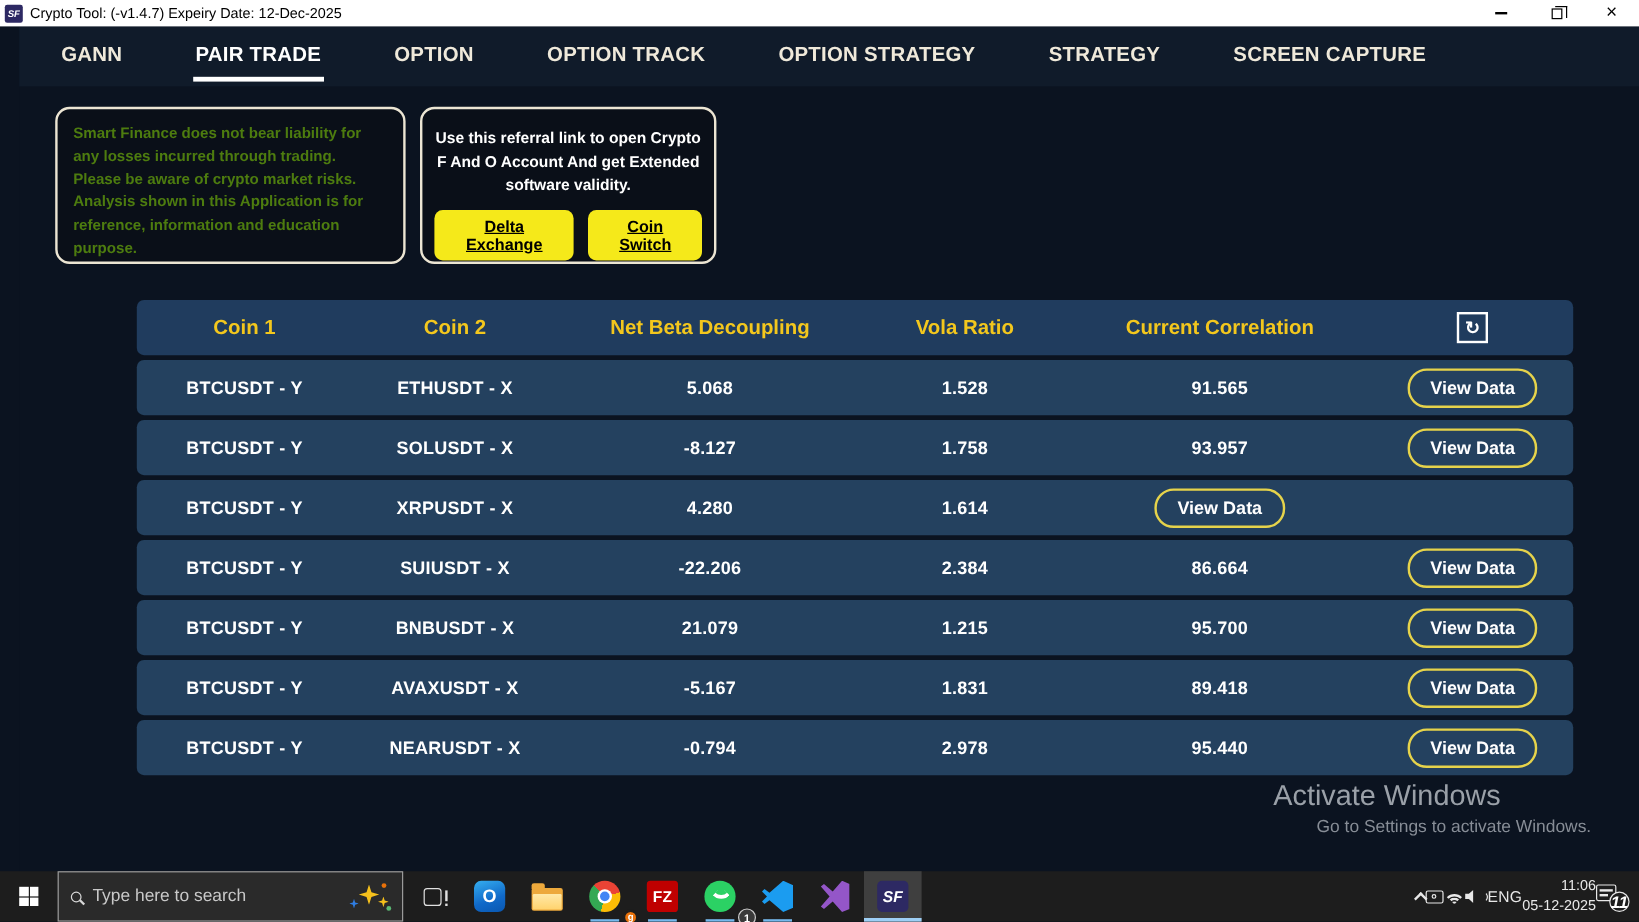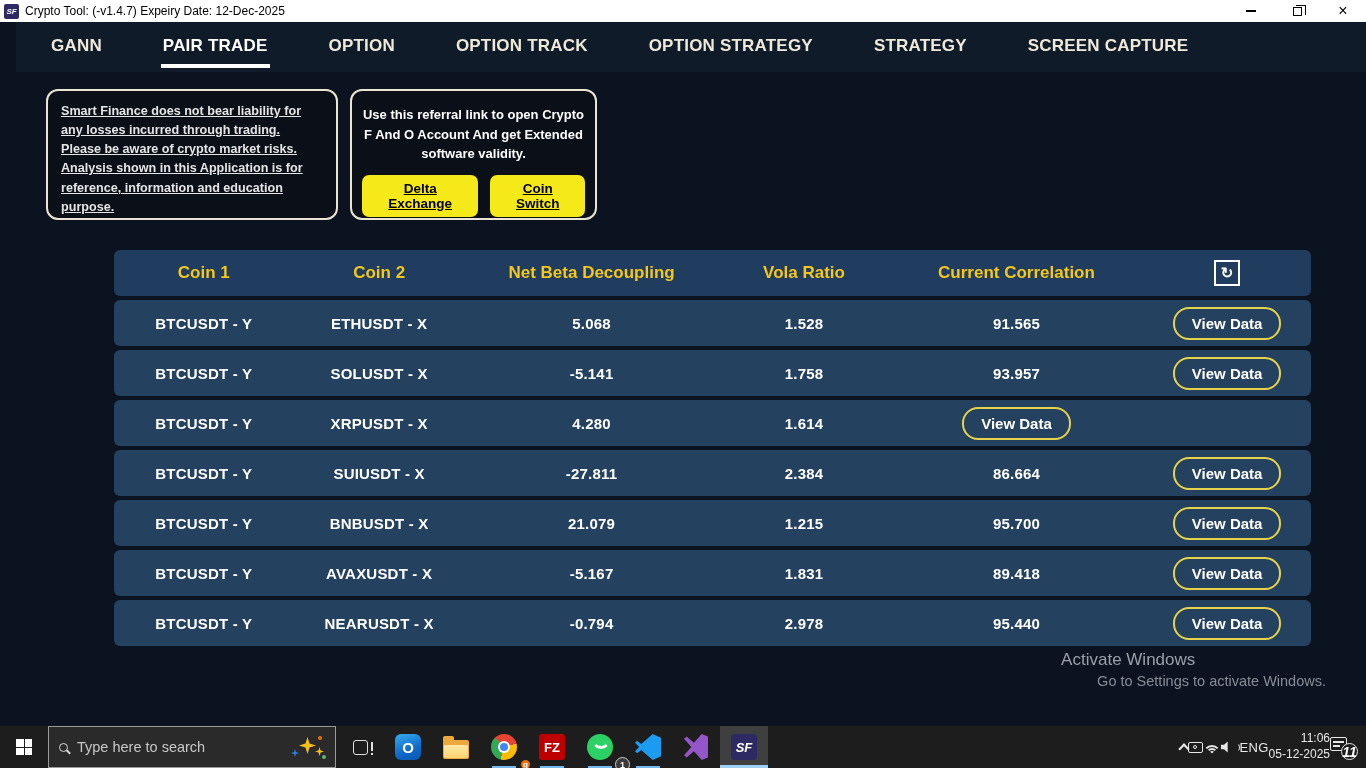--- a/index.html
+++ b/index.html
@@ -23,21 +23,21 @@
   
   .app { position:absolute; top:22px; left:16px; width:1366px; height:704px; background:#0b1320; }
   .nav { height:50px; background:#101b2a; display:flex; align-items:flex-end; padding-left:33px; gap:57px; }
   .nav-tab { color:#efe9da; font-weight:bold; font-size:17px; padding:10px 2px 12px 2px; cursor:default;
              border-bottom:4px solid transparent; letter-spacing:.2px; }
   .nav-tab.active { color:#ffffff; border-bottom-color:#ffffff; padding-bottom:8px; margin-bottom:4px; }
 
   .notices { display:flex; gap:12px; margin:17px 0 0 30px; }
   .notice-box { border:2px solid #ece5d3; border-radius:12px; background:#0a0f18; }
   .disclaimer-box { width:292px; height:131px; padding:11px 13px; }
-  .disclaimer-box p { color:#e5e5e5; font-weight:bold; font-size:12.6px; line-height:1.52;text-decoration:underline; }
+  .disclaimer-box p { color:#4d7c0f; font-weight:bold; font-size:12.6px; line-height:1.52; }
   .referral-box { width:247px; height:131px; padding:14px 10px 18px; text-align:center; }
   .referral-box p { color:#fff; font-weight:bold; font-size:13px; line-height:1.5; }
   .ref-buttons { display:flex; justify-content:center; gap:12px; margin-top:11px; }
   .ref-btn { background:#f5e91a; color:#000; font-weight:bold; font-size:13.5px; text-decoration:underline;
              border:none; border-radius:7px; padding:6px 11px; font-family:inherit; cursor:pointer; }
 
   
   .pair-table { position:absolute; left:98px; top:228px; width:1197px; }
   .thead, .trow { display:grid; grid-template-columns:15% 14.3% 21.2% 14.3% 21.2% 14%;
                   align-items:center; border-radius:6px; height:46px; }
@@ -47,21 +47,21 @@
   .td { color:#ffffff; font-weight:bold; font-size:15px; text-align:center; letter-spacing:.2px; }
   .td-action { display:flex; justify-content:center; }
   .view-btn { background:transparent; border:2px solid #e6d34b; border-radius:16px; color:#fff;
               font-weight:bold; font-size:15px; padding:6px 17px; font-family:inherit; cursor:pointer; }
   .refresh-btn { width:26px; height:26px; border:2px solid #fff; background:transparent; color:#fff;
                  font-size:15px; font-weight:bold; display:flex; align-items:center; justify-content:center;
                  margin:0 auto; cursor:pointer; font-family:inherit; }
 
   
   .watermark { position:absolute; right:56px; top:628px; text-align:left; }
-  .watermark .w1 { color:#9aa0a8; font-size:17px; }
+  .watermark .w1 { color:#9aa0a8; font-size:24px; }
   .watermark .w2 { color:#878d96; font-size:14.5px; margin-top:3px;margin-left:36px; }
 
   
   .taskbar { position:absolute; bottom:0; left:0; width:1366px; height:42px; background:#1d1d1d;
              display:flex; align-items:stretch; z-index:40; }
   .tb-slot { width:48px; display:flex; align-items:center; justify-content:center; position:relative; }
   .start-logo { width:16px; height:16px; display:grid; grid-template-columns:7.5px 7.5px; gap:1px; }
   .start-logo i { background:#fff; display:block; height:7.5px; }
 
   .searchbox { width:288px; background:#2a2a2a; border:1px solid #9a9a9a; display:flex; align-items:center;
@@ -200,42 +200,42 @@
       <span class="td">1.528</span>
       <span class="td">91.565</span>
       <span class="td td-action">
           <button class="view-btn">View Data</button>
         </span>
     </div>
 
     <div class="trow">
       <span class="td">BTCUSDT - Y</span>
       <span class="td">SOLUSDT - X</span>
-      <span class="td">-5.141</span>
+      <span class="td">-8.127</span>
       <span class="td">1.758</span>
       <span class="td">93.957</span>
       <span class="td td-action">
           <button class="view-btn">View Data</button>
         </span>
     </div>
 
     <div class="trow">
       <span class="td">BTCUSDT - Y</span>
       <span class="td">XRPUSDT - X</span>
       <span class="td">4.280</span>
       <span class="td">1.614</span>
       <span class="td td-action">
           <button class="view-btn">View Data</button>
         </span>
     </div>
 
     <div class="trow">
       <span class="td">BTCUSDT - Y</span>
       <span class="td">SUIUSDT - X</span>
-      <span class="td">-27.811</span>
+      <span class="td">-22.206</span>
       <span class="td">2.384</span>
       <span class="td">86.664</span>
       <span class="td td-action">
           <button class="view-btn">View Data</button>
         </span>
     </div>
 
     <div class="trow">
       <span class="td">BTCUSDT - Y</span>
       <span class="td">BNBUSDT - X</span>

